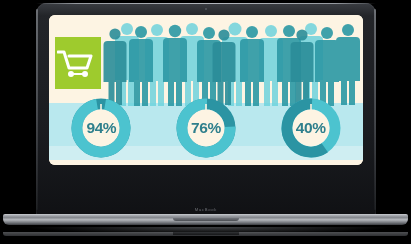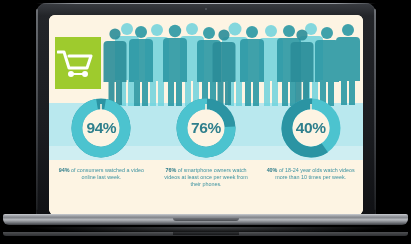--- a/index.html
+++ b/index.html
@@ -24,21 +24,21 @@
        background:linear-gradient(180deg,rgba(150,154,160,.6),rgba(60,62,66,.2));border-radius:2px;}
 
   #camera{position:absolute;left:50%;top:4.5px;width:2px;height:2px;margin-left:-1px;
        border-radius:50%;background:#55585e;}
 
   #brand{position:absolute;left:0;right:0;bottom:4px;text-align:center;
        font-size:4.2px;letter-spacing:.7px;color:#6e7076;
        font-family:"Liberation Sans",sans-serif;}
 
   
-  #screen{position:absolute;left:13px;top:12px;width:314px;height:200px;
+  #screen{position:absolute;left:13px;top:12px;width:314px;height:150px;
        background:#fdf4e3;border-radius:6px;overflow:hidden;}
 
   
   #info{position:absolute;inset:0;background:#fdf4e3;}
 
   .band{position:absolute;left:0;right:0;}
   #band-blue{top:88px;height:43px;background:#b9e8ee;}
   #band-blue2{top:131px;height:14px;background:#cfeef2;}
 
   

